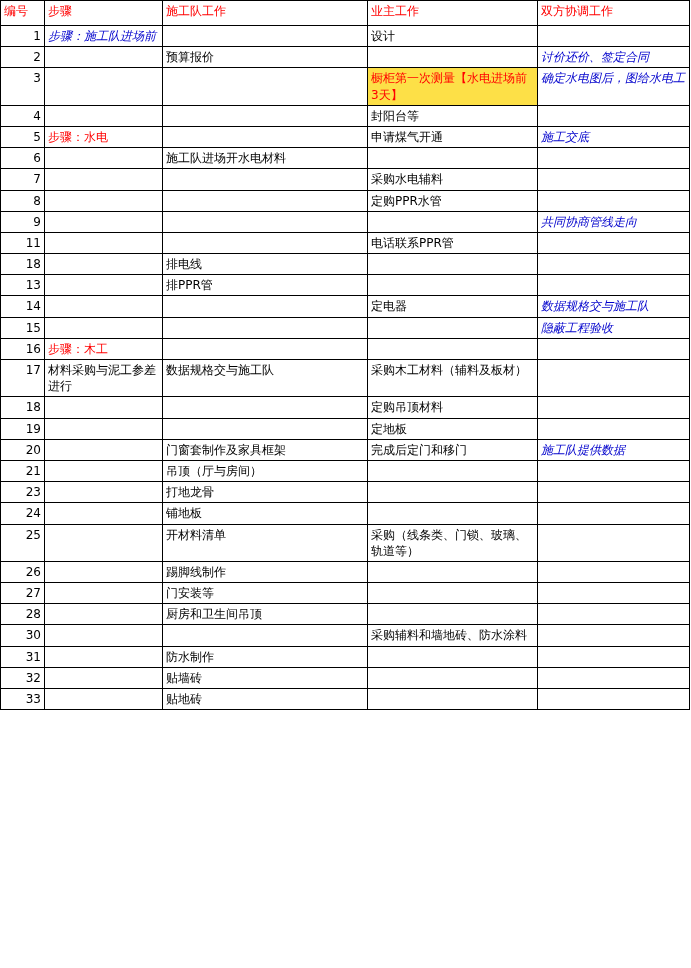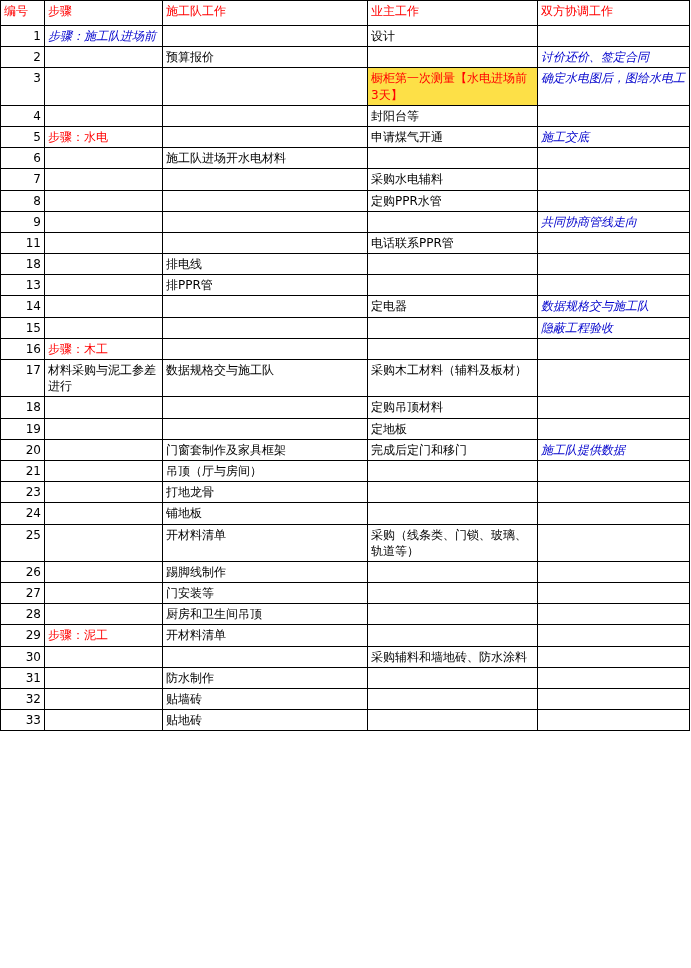--- a/index.html
+++ b/index.html
@@ -249,27 +249,20 @@
         <td></td>
       </tr>
       <tr>
         <td class="no">28</td>
         <td></td>
         <td>厨房和卫生间吊顶</td>
         <td></td>
         <td></td>
       </tr>
       <tr>
-        <td class="no">29</td>
-        <td class="red">步骤：泥工</td>
-        <td>开材料清单</td>
-        <td></td>
-        <td></td>
-      </tr>
-      <tr>
         <td class="no">30</td>
         <td></td>
         <td></td>
         <td>采购辅料和墙地砖、防水涂料</td>
         <td></td>
       </tr>
       <tr>
         <td class="no">31</td>
         <td></td>
         <td>防水制作</td>

